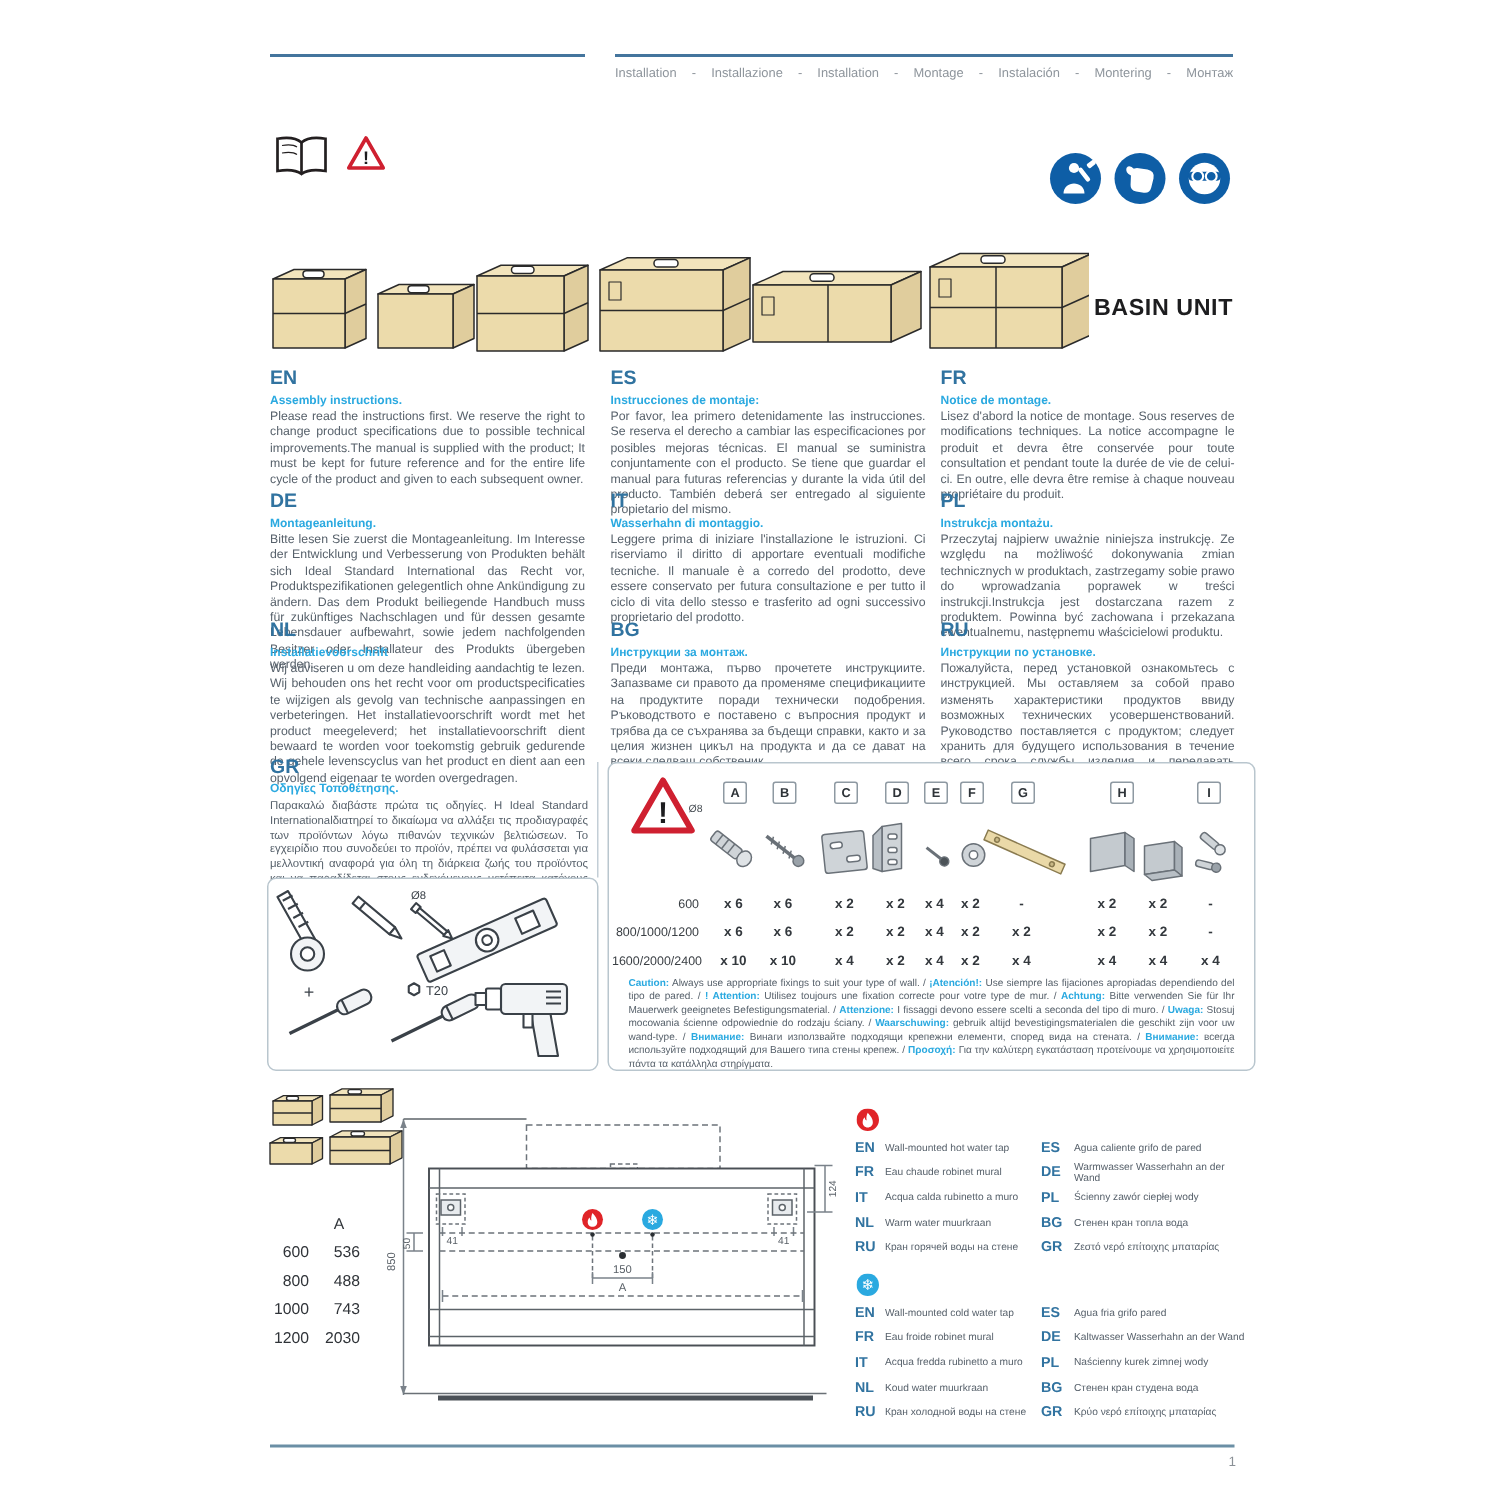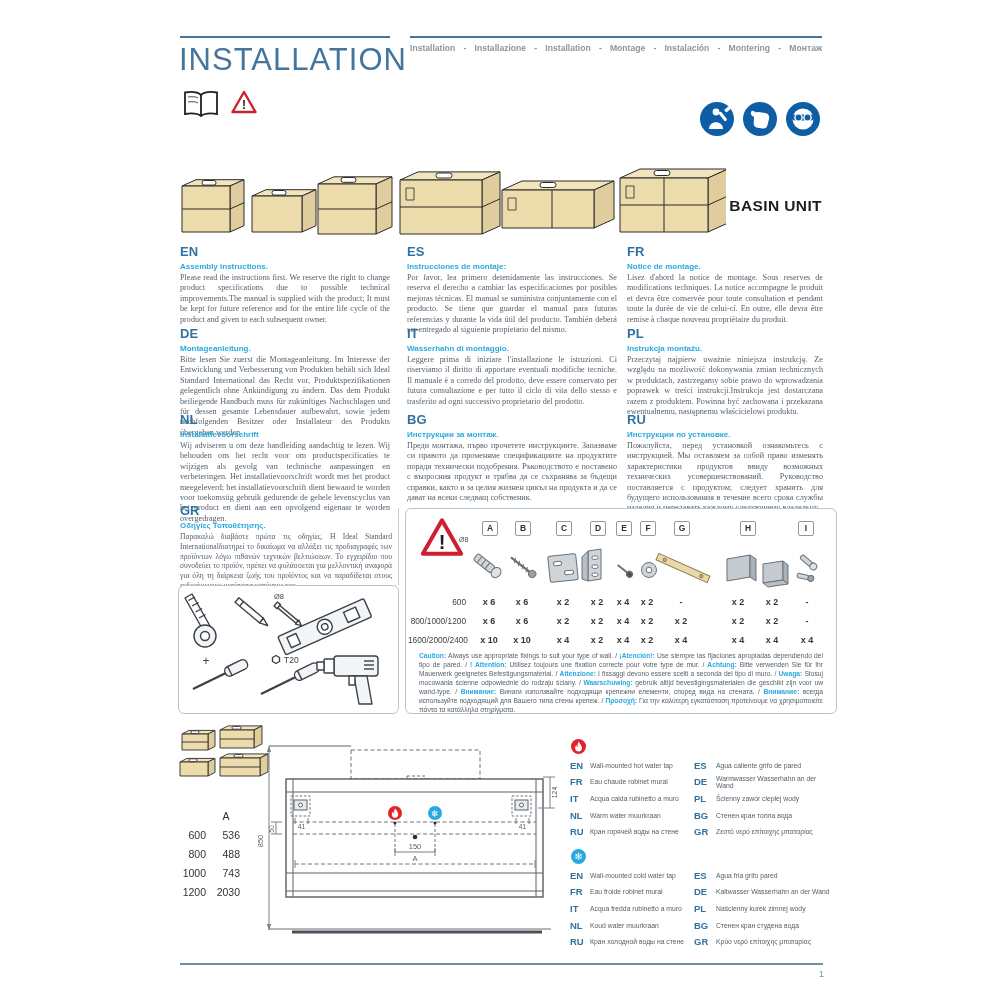--- a/index.html
+++ b/index.html
@@ -2,26 +2,26 @@
 <html><head>
 <meta charset="utf-8">
 <style>
   html,body{margin:0;padding:0;background:#fff;}
   .page{position:relative;width:1000px;height:1000px;background:#fff;overflow:hidden;
         font-family:"Liberation Sans","DejaVu Sans",sans-serif;color:#57616b;}
   .abs{position:absolute;}
   .rule{position:absolute;height:2px;background:#44759d;}
   .title{position:absolute;font-size:31px;letter-spacing:1px;color:#44759d;font-weight:400;}
   .subt{position:absolute;font-size:8.6px;line-height:13.8px;color:#8e959c;
-        text-align:justify;text-align-last:justify;font-weight:bold;}
+        text-align:justify;text-align-last:justify;}
   .product-label{position:absolute;font-weight:bold;font-size:15.5px;color:#1d1d1f;letter-spacing:.4px;}
   .lang-section{position:absolute;}
   .lang-code{font-size:13px;font-weight:bold;color:#3173a0;margin-bottom:3px;}
   .lang-title{font-size:8px;font-weight:bold;color:#2aa9e0;margin-bottom:2px;}
-  .lang-body{font-size:8.2px;line-height:10.4px;color:#57616b;text-align:justify;font-family:Liberation Serif, serif;}
+  .lang-body{font-size:8.2px;line-height:10.4px;color:#57616b;text-align:justify;}
   .vdiv{position:absolute;width:1px;background:#c3ced6;}
   .parts-box{position:absolute;left:405px;top:508px;width:430px;height:204px;
              border:1.2px solid #b9c6ce;border-radius:6px;background:#fff;}
   .chip{position:absolute;top:12px;width:14px;height:13px;border:1px solid #8e99a2;border-radius:2px;
         font-size:8.5px;font-weight:bold;color:#2e3338;text-align:center;line-height:13px;background:#fff;}
   .dia-label{position:absolute;left:53px;top:27px;font-size:7px;color:#4a5056;}
   .pr{position:absolute;left:0;width:100%;height:16px;}
   .psize{position:absolute;left:2px;width:58px;text-align:right;font-size:8.3px;color:#3a3f44;}
   .pc{position:absolute;width:28px;text-align:center;font-size:9px;font-weight:bold;color:#33383d;}
   .caution{position:absolute;left:13px;top:142px;width:404px;font-size:6.7px;line-height:9px;
@@ -46,21 +46,20 @@
   text{font-family:"Liberation Sans","DejaVu Sans",sans-serif;}
 </style>
 </head>
 <body>
 
 <div class="page">
 
   <div class="rule" style="left:180px;top:36px;width:210px;"></div>
   <div class="rule" style="left:410px;top:36px;width:412px;"></div>
 
-  <div class="title" style="left:179px;top:42px;">INSTALLATION</div>
 
   <div class="subt" style="left:410px;top:42px;width:412px;">
     <div>Installation - Installazione - Installation - Montage - Instalación - Montering - Монтаж</div>
   </div>
 
   <svg class="abs" style="left:182px;top:90px;" width="38" height="28" viewBox="0 0 38 28">
     <path d="M19 5 C15 1.5 9 1.5 3 2.5 L3 24 C9 23 15 23 19 26 C23 23 29 23 35 24 L35 2.5 C29 1.5 23 1.5 19 5 Z" fill="#fff" stroke="#231f20" stroke-width="1.8"></path>
     <line x1="19" y1="5" x2="19" y2="26" stroke="#231f20" stroke-width="1.8"></line>
     <path d="M6 7 C10 6.4 14 6.6 16 8 M6 12 C10 11.4 14 11.6 16 13" fill="none" stroke="#231f20" stroke-width=".8"></path>
   </svg>

